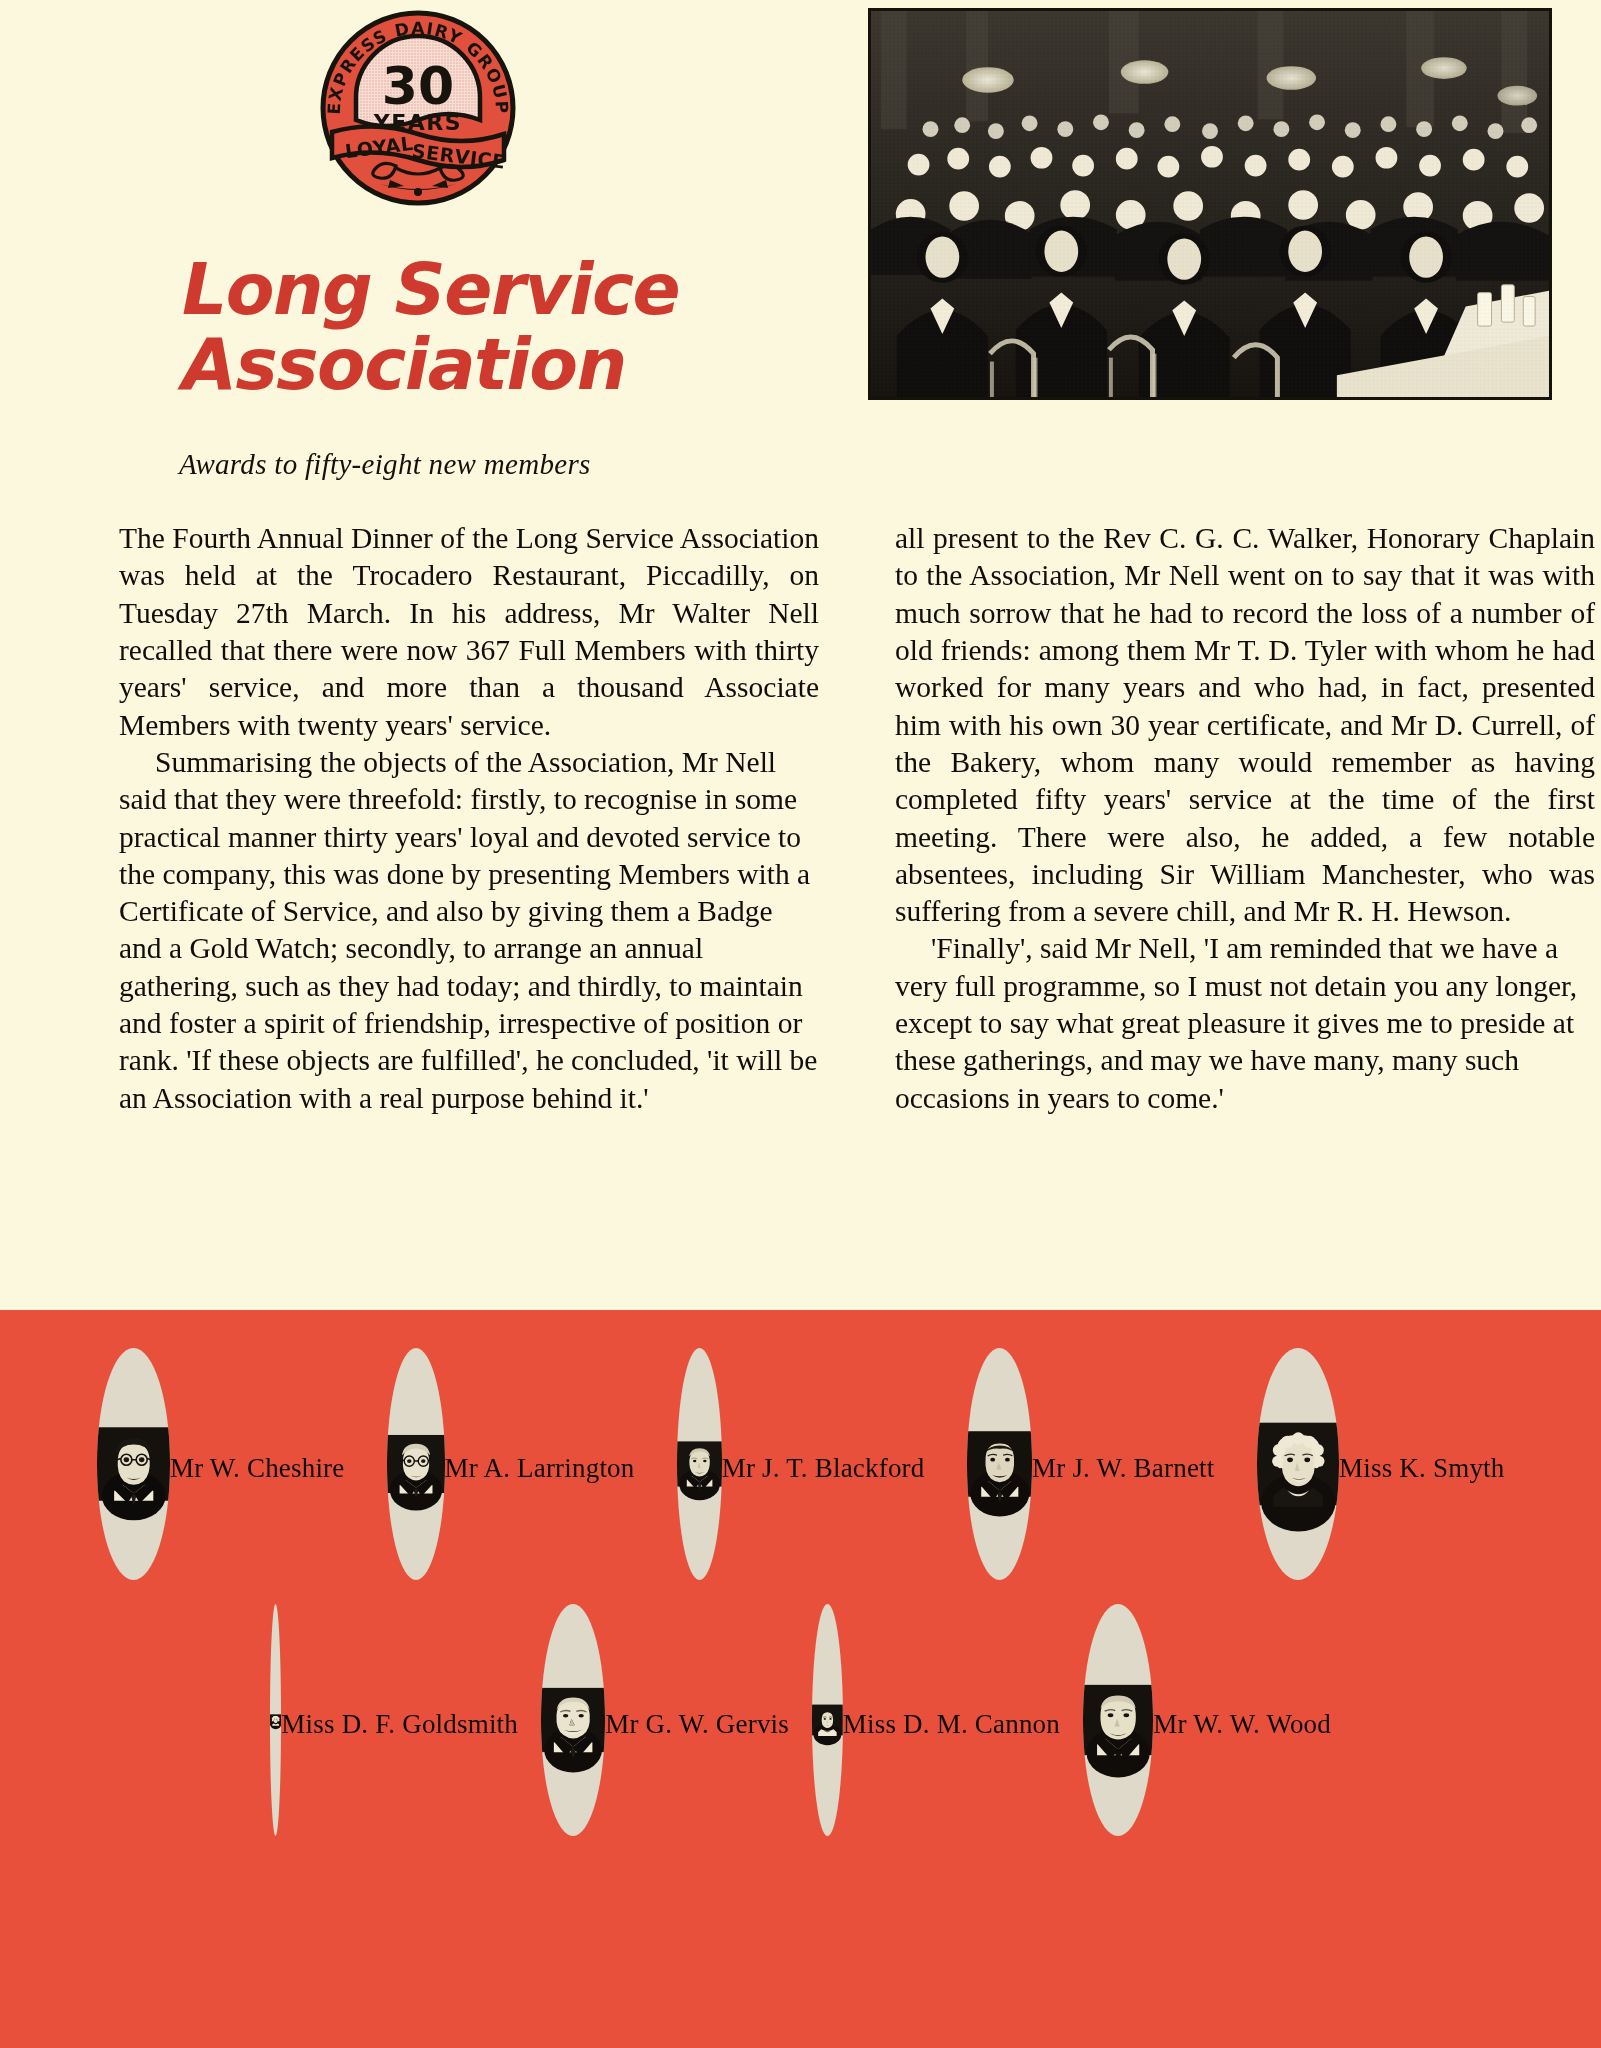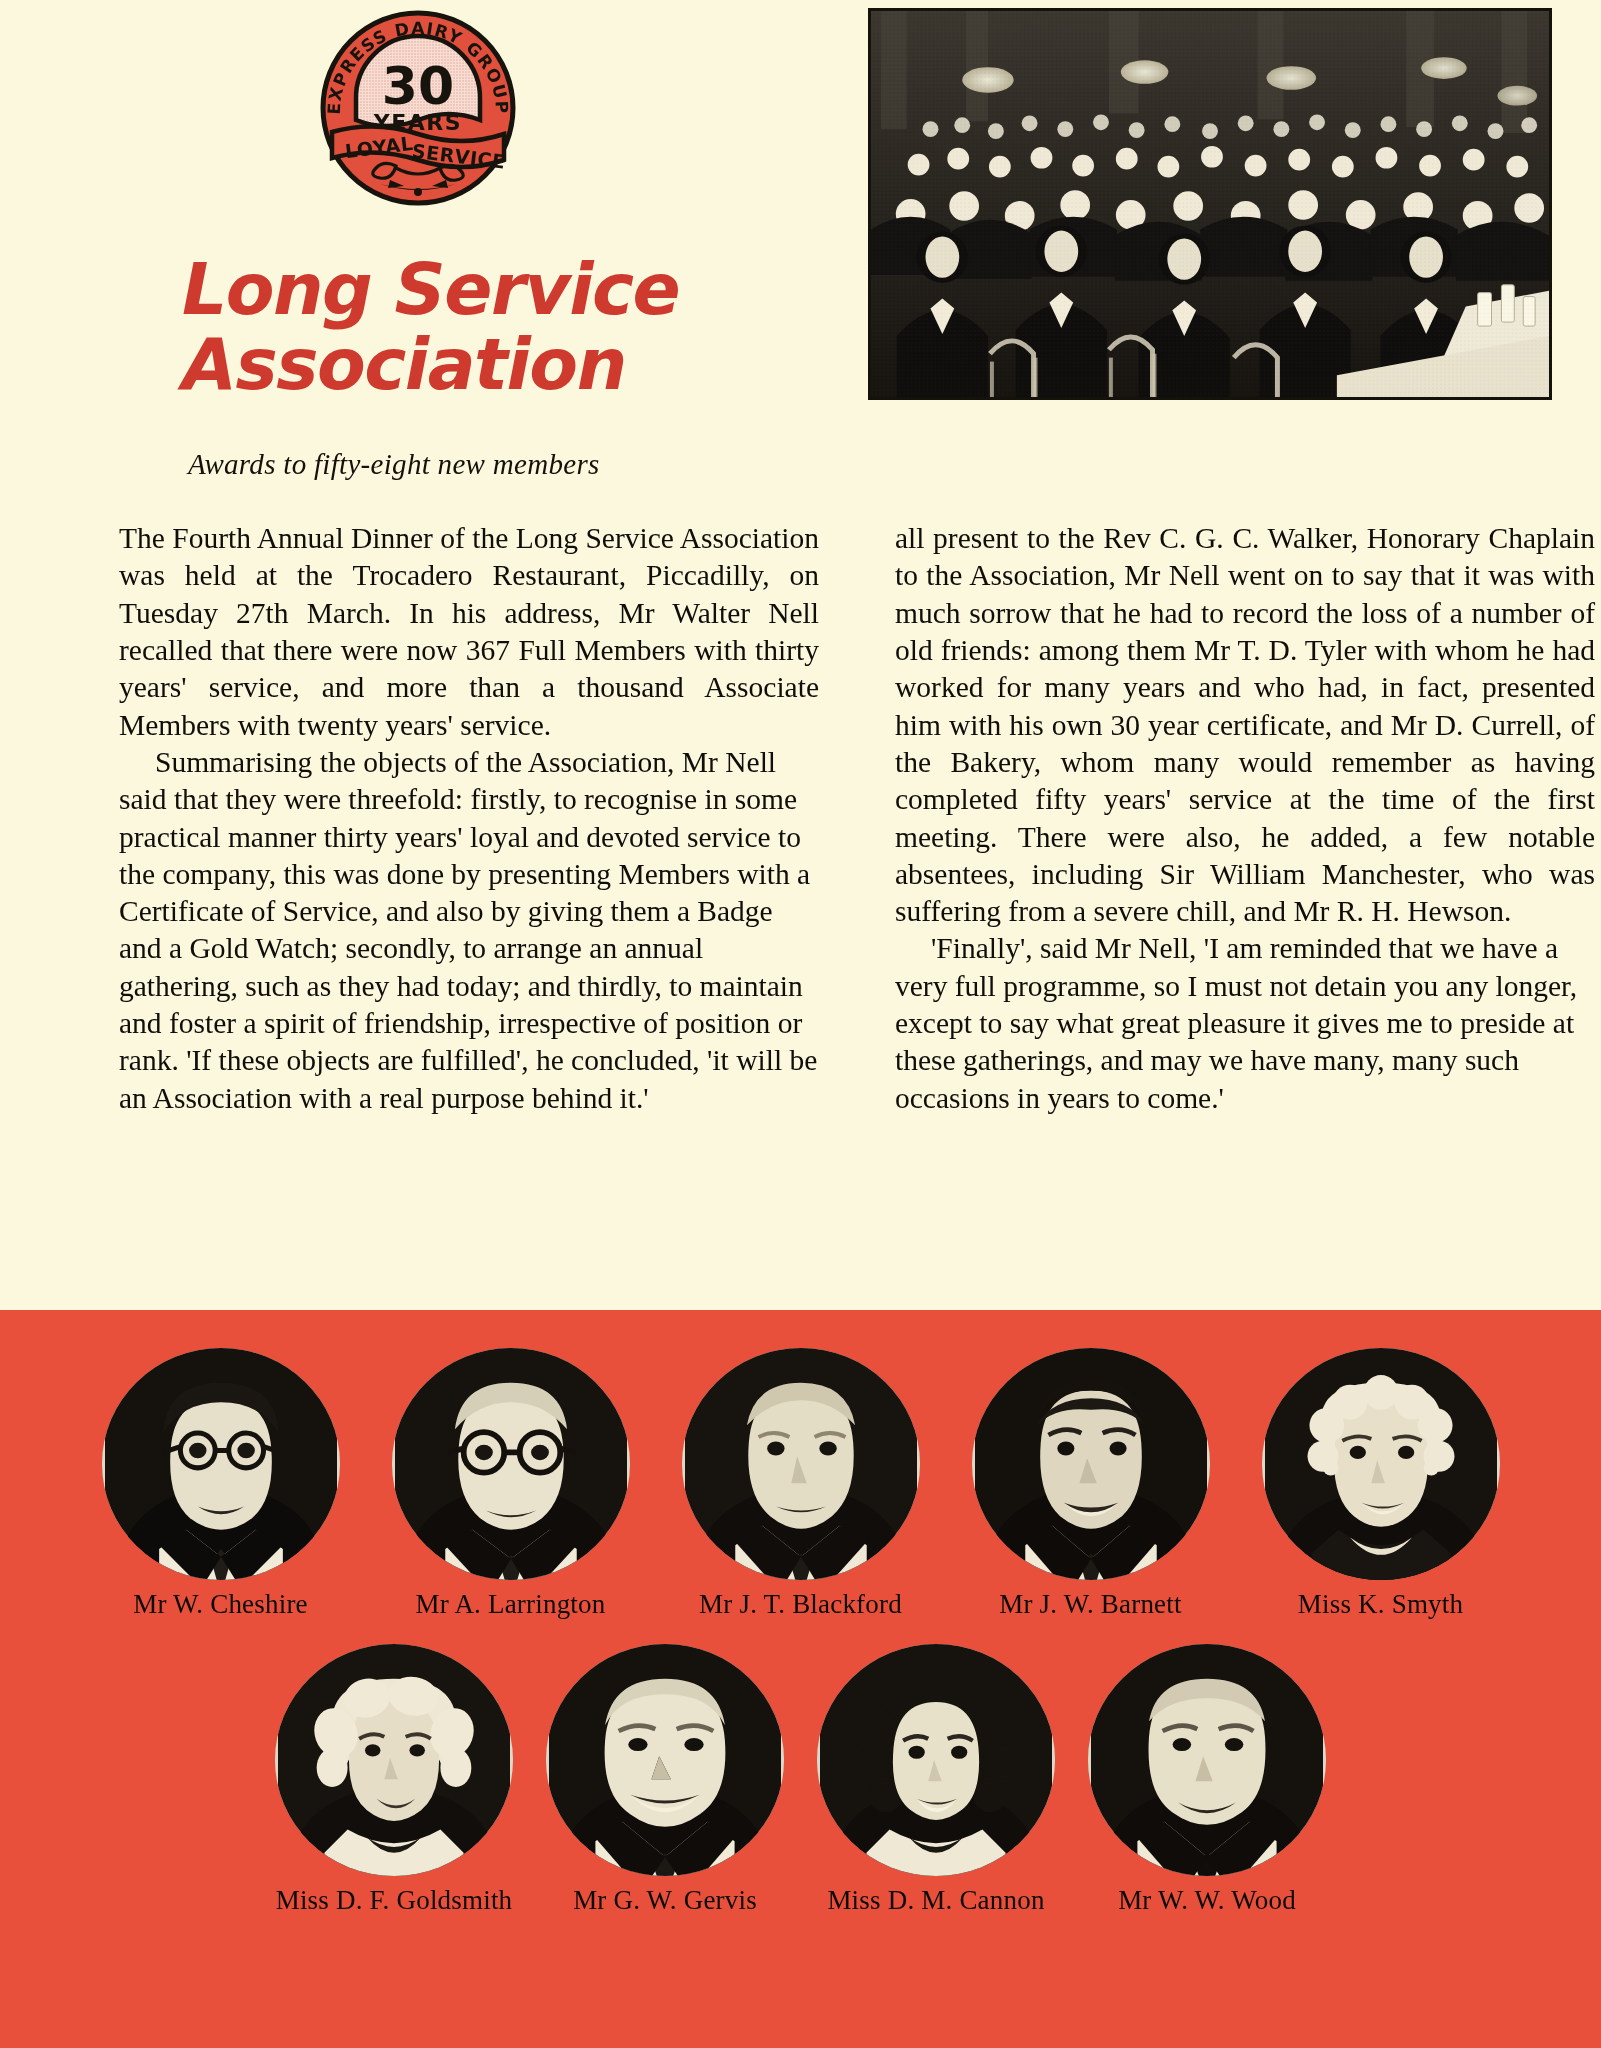--- a/index.html
+++ b/index.html
@@ -54,21 +54,21 @@
     font-size: 71px;
     line-height: 0.97;
     color: #cf3a2e;
     letter-spacing: -1.5px;
     white-space: nowrap;
   }
   .masthead-line.l2 { margin-top: 6px; }
 
   .subtitle {
     position: absolute;
-    left: 188px;
+    left: 179px;
     top: 448px;
     font-family: "Liberation Serif", serif;
     font-style: italic;
     font-size: 29px;
     color: #14110b;
     letter-spacing: 0.3px;
     white-space: nowrap;
   }
 
   
@@ -134,21 +134,21 @@
     gap: 42px;
   }
   .portrait-row.row2 {
     padding-top: 24px;
     gap: 23px;
     text-align: center;
   }
   .portrait {
     width: 248px;
     display: flex;
-    flex-direction: column;
+    flex-direction: row;
     align-items: center;
   }
   .portrait .oval {
     width: 238px;
     height: 232px;
     border-radius: 50%;
     overflow: hidden;
     background: #ded9c9;
   }
   .portrait .oval svg { display: block; width: 100%; height: 100%; }

